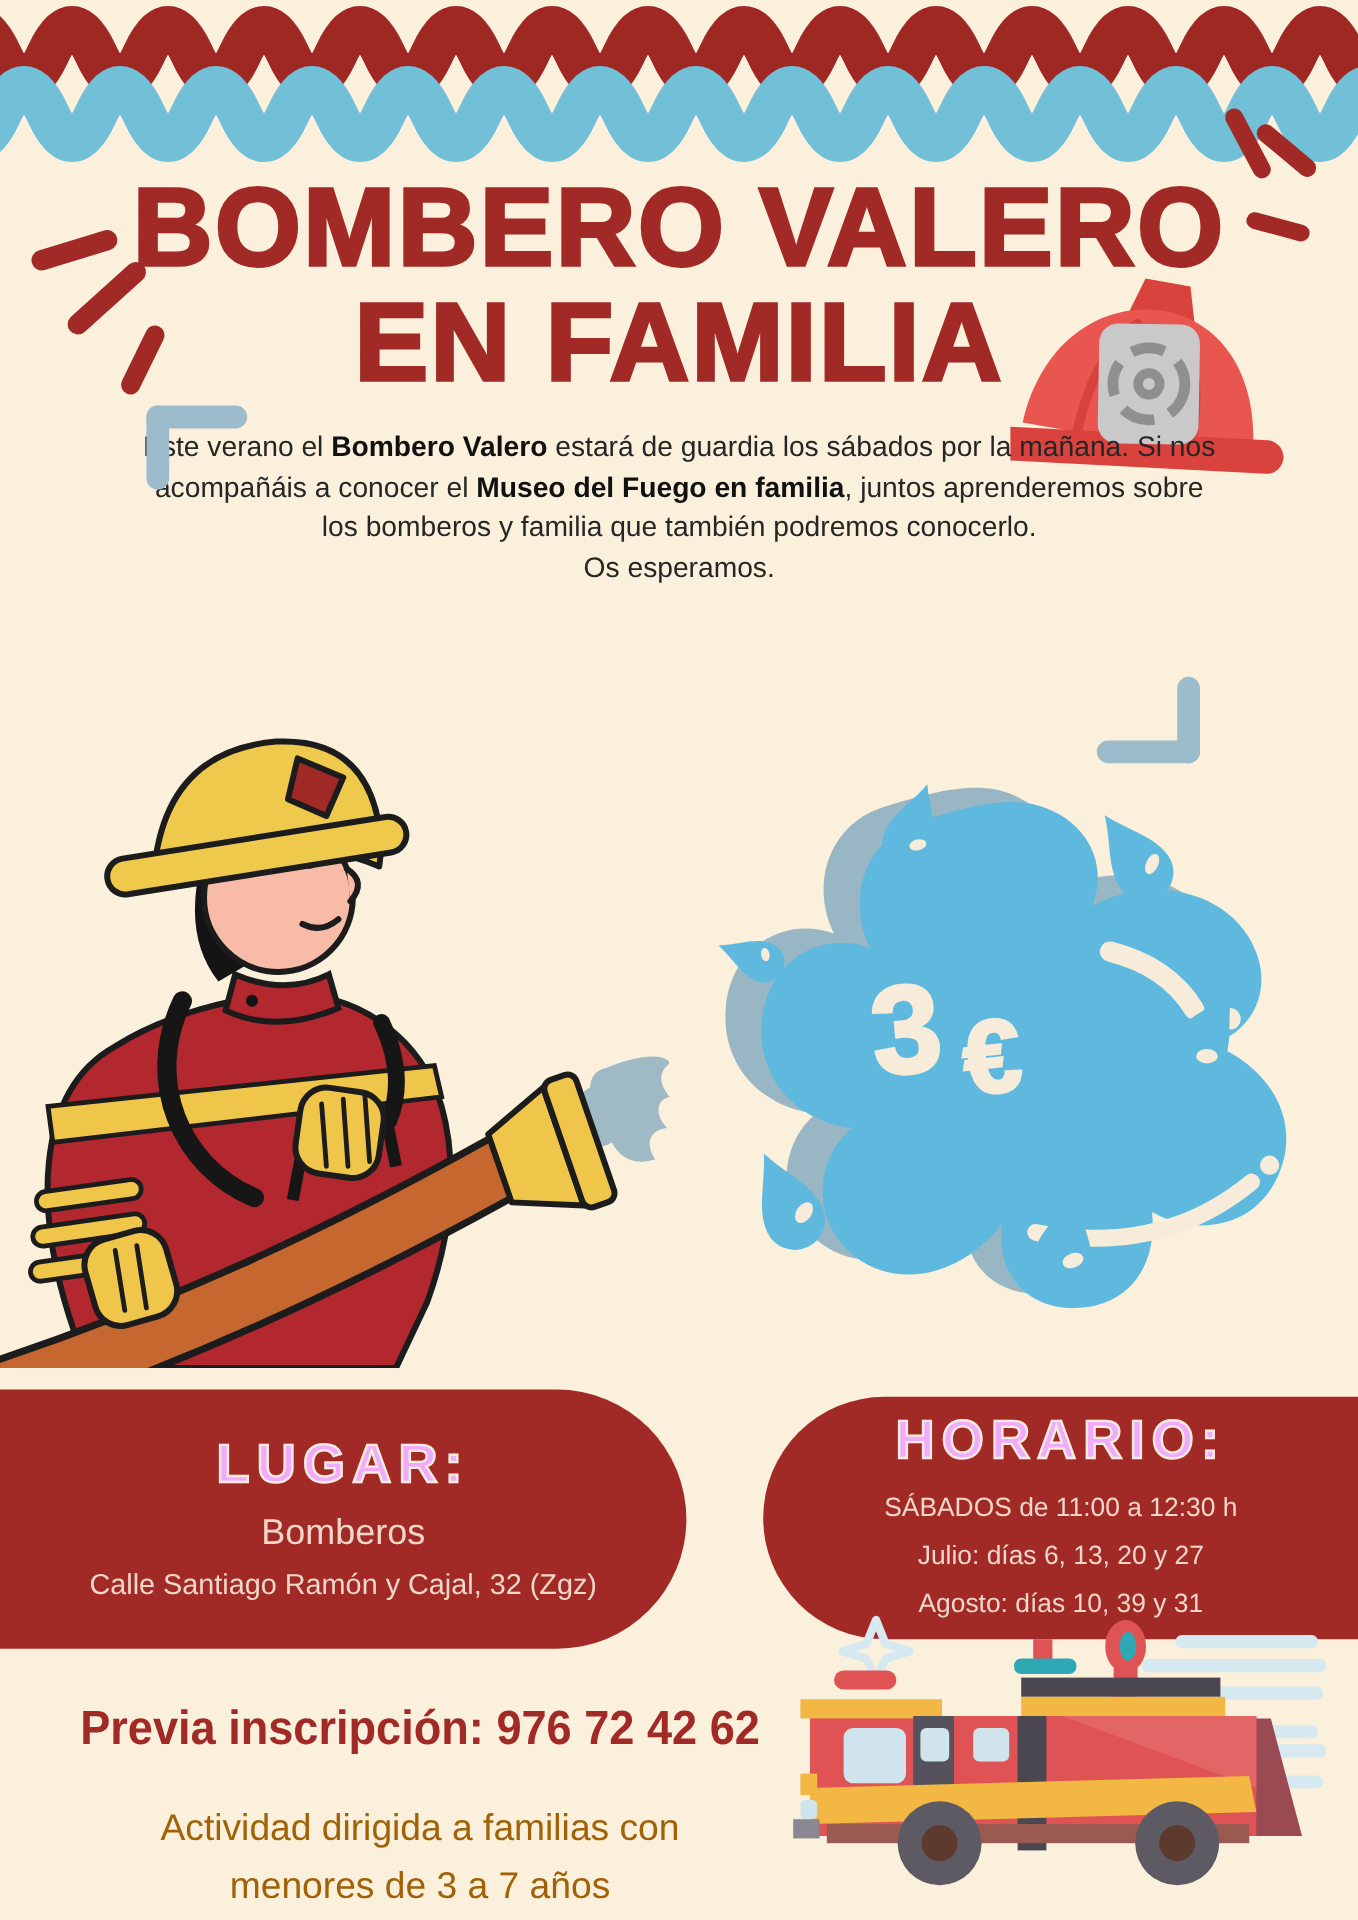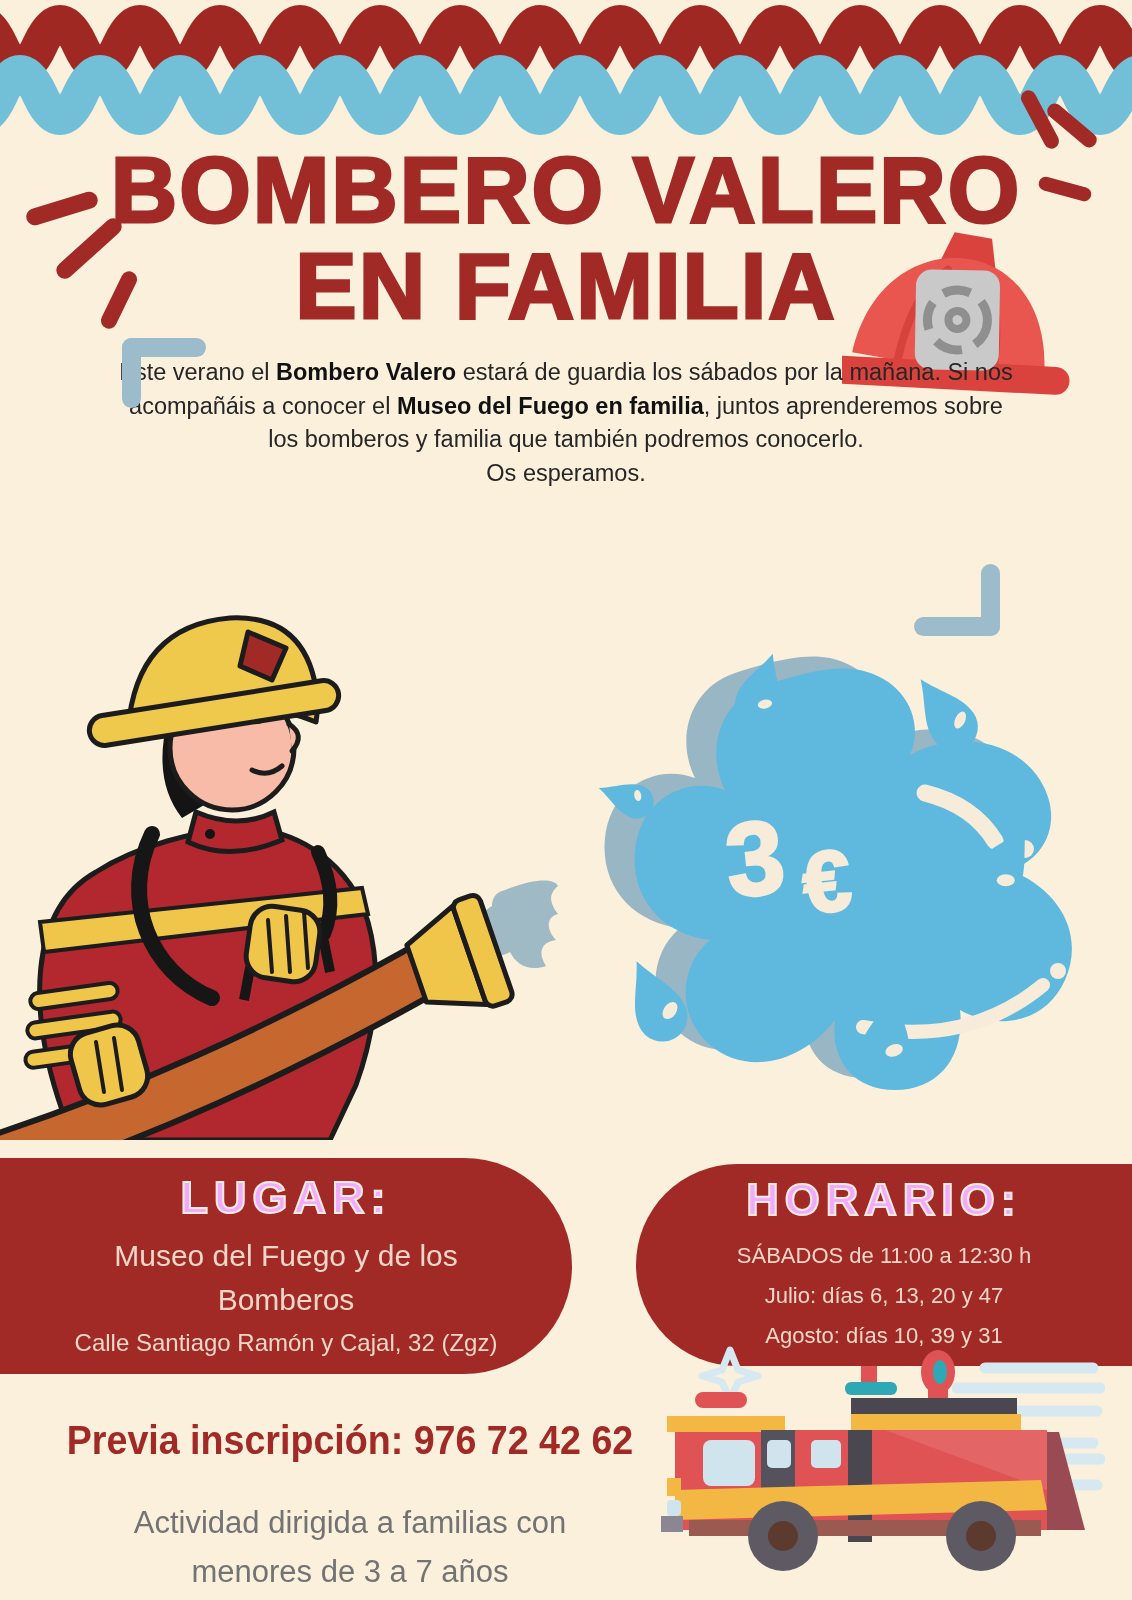--- a/index.html
+++ b/index.html
@@ -30,21 +30,21 @@
   .pill-title{color:#f0abfc;font-size:45px;font-weight:900;-webkit-text-stroke:2px #F6EBDD;
               letter-spacing:6px;margin-bottom:10px;}
   .lugar{left:0;top:1158px;width:572px;height:216px;border-radius:0 112px 112px 0;}
   .horario{left:636px;top:1164px;width:496px;height:202px;border-radius:112px 0 0 112px;}
   .venue{font-size:30px;line-height:44px;}
   .address{font-size:24px;line-height:34px;margin-top:4px;}
   .sched{font-size:22px;line-height:40px;}
   
   .registration{left:30px;top:1418px;width:640px;text-align:center;color:#A12A26;
                 font-size:40px;font-weight:800;transform:scaleX(.94);letter-spacing:0px;}
-  .audience{left:60px;top:1498px;width:580px;text-align:center;color:#737373;
+  .audience{left:60px;top:1498px;width:580px;text-align:center;color:#a16207;
             font-size:31px;line-height:49px;}
 </style>
 </head>
 <body>
 
 <div id="poster">
 
   <svg class="abs" style="left:0;top:0" width="1132" height="150" viewBox="0 0 1132 150">
     <path fill="none" stroke="#A02822" stroke-width="36" d="M -40 45 Q -20 1 0 45 T 40 45 T 80 45 T 120 45 T 160 45 T 200 45 T 240 45 T 280 45 T 320 45 T 360 45 T 400 45 T 440 45 T 480 45 T 520 45 T 560 45 T 600 45 T 640 45 T 680 45 T 720 45 T 760 45 T 800 45 T 840 45 T 880 45 T 920 45 T 960 45 T 1000 45 T 1040 45 T 1080 45 T 1120 45 T 1160 45 T 1200 45"></path>
     <path fill="none" stroke="#72BFD8" stroke-width="36" d="M -40 95 Q -20 139 0 95 T 40 95 T 80 95 T 120 95 T 160 95 T 200 95 T 240 95 T 280 95 T 320 95 T 360 95 T 400 95 T 440 95 T 480 95 T 520 95 T 560 95 T 600 95 T 640 95 T 680 95 T 720 95 T 760 95 T 800 95 T 840 95 T 880 95 T 920 95 T 960 95 T 1000 95 T 1040 95 T 1080 95 T 1120 95 T 1160 95 T 1200 95"></path>
@@ -179,29 +179,28 @@
       </g>
     </g>
   </svg>
 
   <div class="abs price">
     <span class="amt">3</span><span class="cur">€</span>
   </div>
 
   <div class="abs pill lugar">
     <div class="pill-title">LUGAR:</div>
-    <div class="venue">Museo del Fuego y de los</div>
     <div class="venue">Bomberos</div>
     <div class="address">Calle Santiago Ramón y Cajal, 32 (Zgz)</div>
   </div>
 
   <div class="abs pill horario">
     <div class="pill-title">HORARIO:</div>
     <div class="sched">SÁBADOS de 11:00 a 12:30 h</div>
-    <div class="sched">Julio: días 6, 13, 20 y 47</div>
+    <div class="sched">Julio: días 6, 13, 20 y 27</div>
     <div class="sched">Agosto: días 10, 39 y 31</div>
   </div>
 
   <div class="abs registration">Previa inscripción: 976 72 42 62</div>
   <div class="abs audience">
     <div>Actividad dirigida a familias con</div>
     <div>menores de 3 a 7 años</div>
   </div>
 
   <svg class="abs" style="left:645px;top:1340px" width="460" height="260" viewBox="0 0 460 260">

